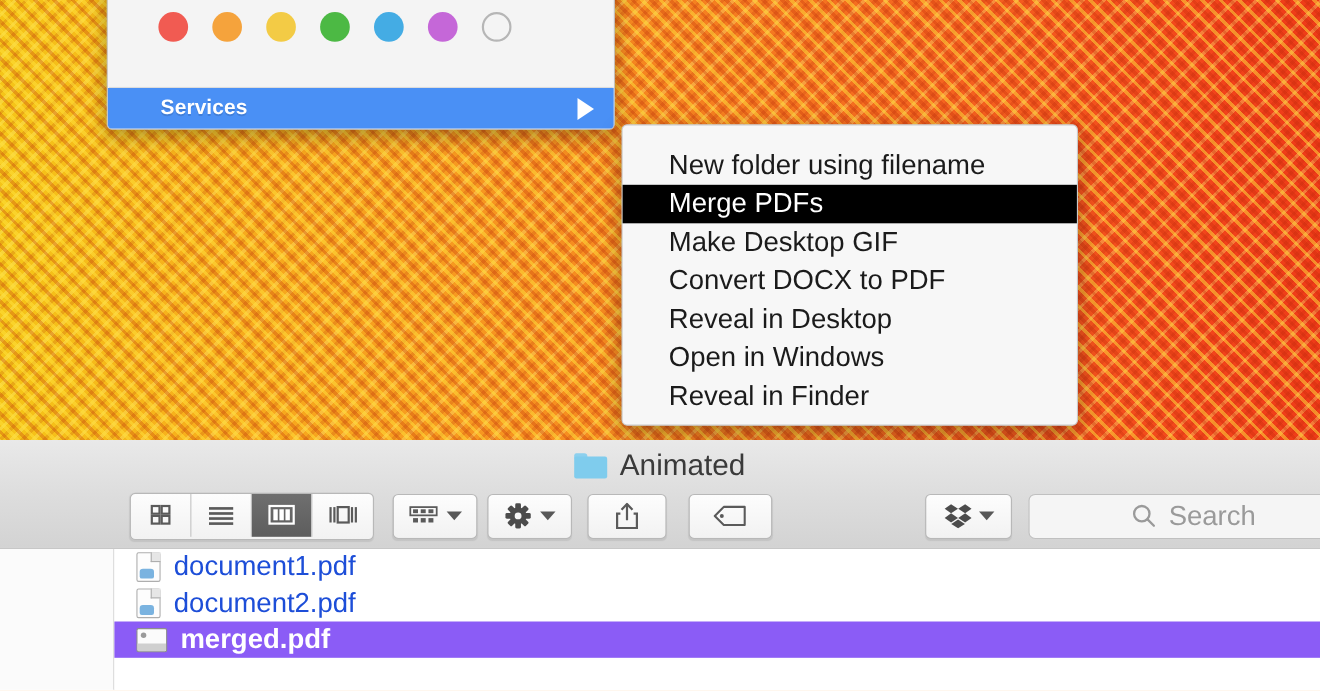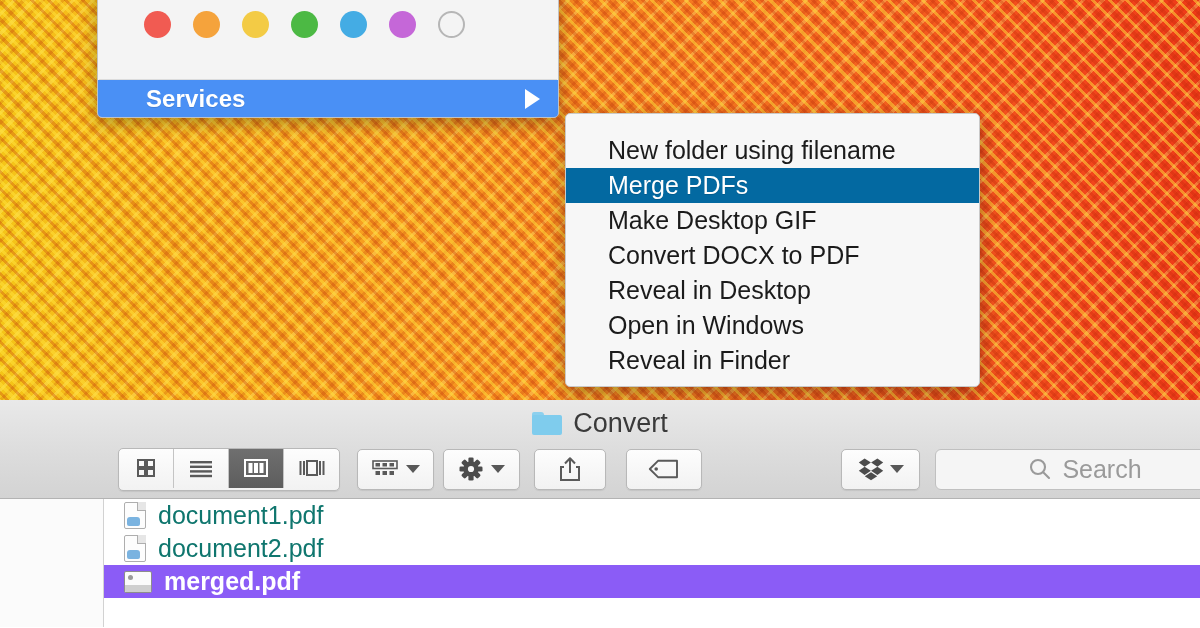--- a/index.html
+++ b/index.html
@@ -96,21 +96,21 @@
     height: 37px;
     background: #4a90f5;
     display: flex;
     align-items: center;
     justify-content: space-between;
     padding: 0 18px 0 48px;
     box-sizing: border-box;
   }
   #menu-services .label {
     color: #ffffff;
-    font-size: 24px;
+    font-size: 19px;
     font-weight: bold;
     letter-spacing: 0.1px;
     text-shadow: 0 1px 0 rgba(0,0,0,0.12);
   }
   .submenu-arrow {
     width: 0; height: 0;
     border-top: 10px solid transparent;
     border-bottom: 10px solid transparent;
     border-left: 15px solid #ffffff;
   }
@@ -129,21 +129,21 @@
   }
   .submenu-item {
     height: 35px;
     line-height: 35px;
     padding-left: 42px;
     font-size: 25px;
     color: #1b1b1b;
     white-space: nowrap;
   }
   .submenu-item.selected {
-    background: #0369a1;
+    background: #000000;
     color: #ffffff;
     text-shadow: 0 1px 0 rgba(0,0,0,0.13);
   }
 
   
   #finder-window {
     position: absolute;
     left: 0; top: 400px;
     width: 1200px;
     height: 228px;
@@ -311,21 +311,21 @@
   .file-row {
     height: 33px;
     display: flex;
     align-items: center;
     gap: 12px;
     padding-left: 20px;
     box-sizing: border-box;
   }
   .file-row .fname {
     font-size: 25px;
-    color: #0f766e;
+    color: #1d4ed8;
   }
   .file-row.selected {
     background: #8b5cf6;
   }
   .file-row.selected .fname {
     color: #ffffff;
     font-weight: bold;
   }
 
   
@@ -423,21 +423,21 @@
 
   <div id="finder-window">
 
     <div id="finder-toolbar">
 
       <div id="finder-title">
         <span id="folder-icon">
           <span class="tab"></span>
             <span class="body"></span>
         </span>
-        <span class="title-text">Convert</span>
+        <span class="title-text">Animated</span>
       </div>
 
       <div id="toolbar-controls">
 
         <div id="view-seg">
           <div class="seg-btn">
             <svg width="22" height="22" viewBox="0 0 22 22">
               <rect x="3" y="3" width="7" height="7" fill="none" stroke="#5a5a5a" stroke-width="2"></rect>
               <rect x="12" y="3" width="7" height="7" fill="none" stroke="#5a5a5a" stroke-width="2"></rect>
               <rect x="3" y="12" width="7" height="7" fill="none" stroke="#5a5a5a" stroke-width="2"></rect>

